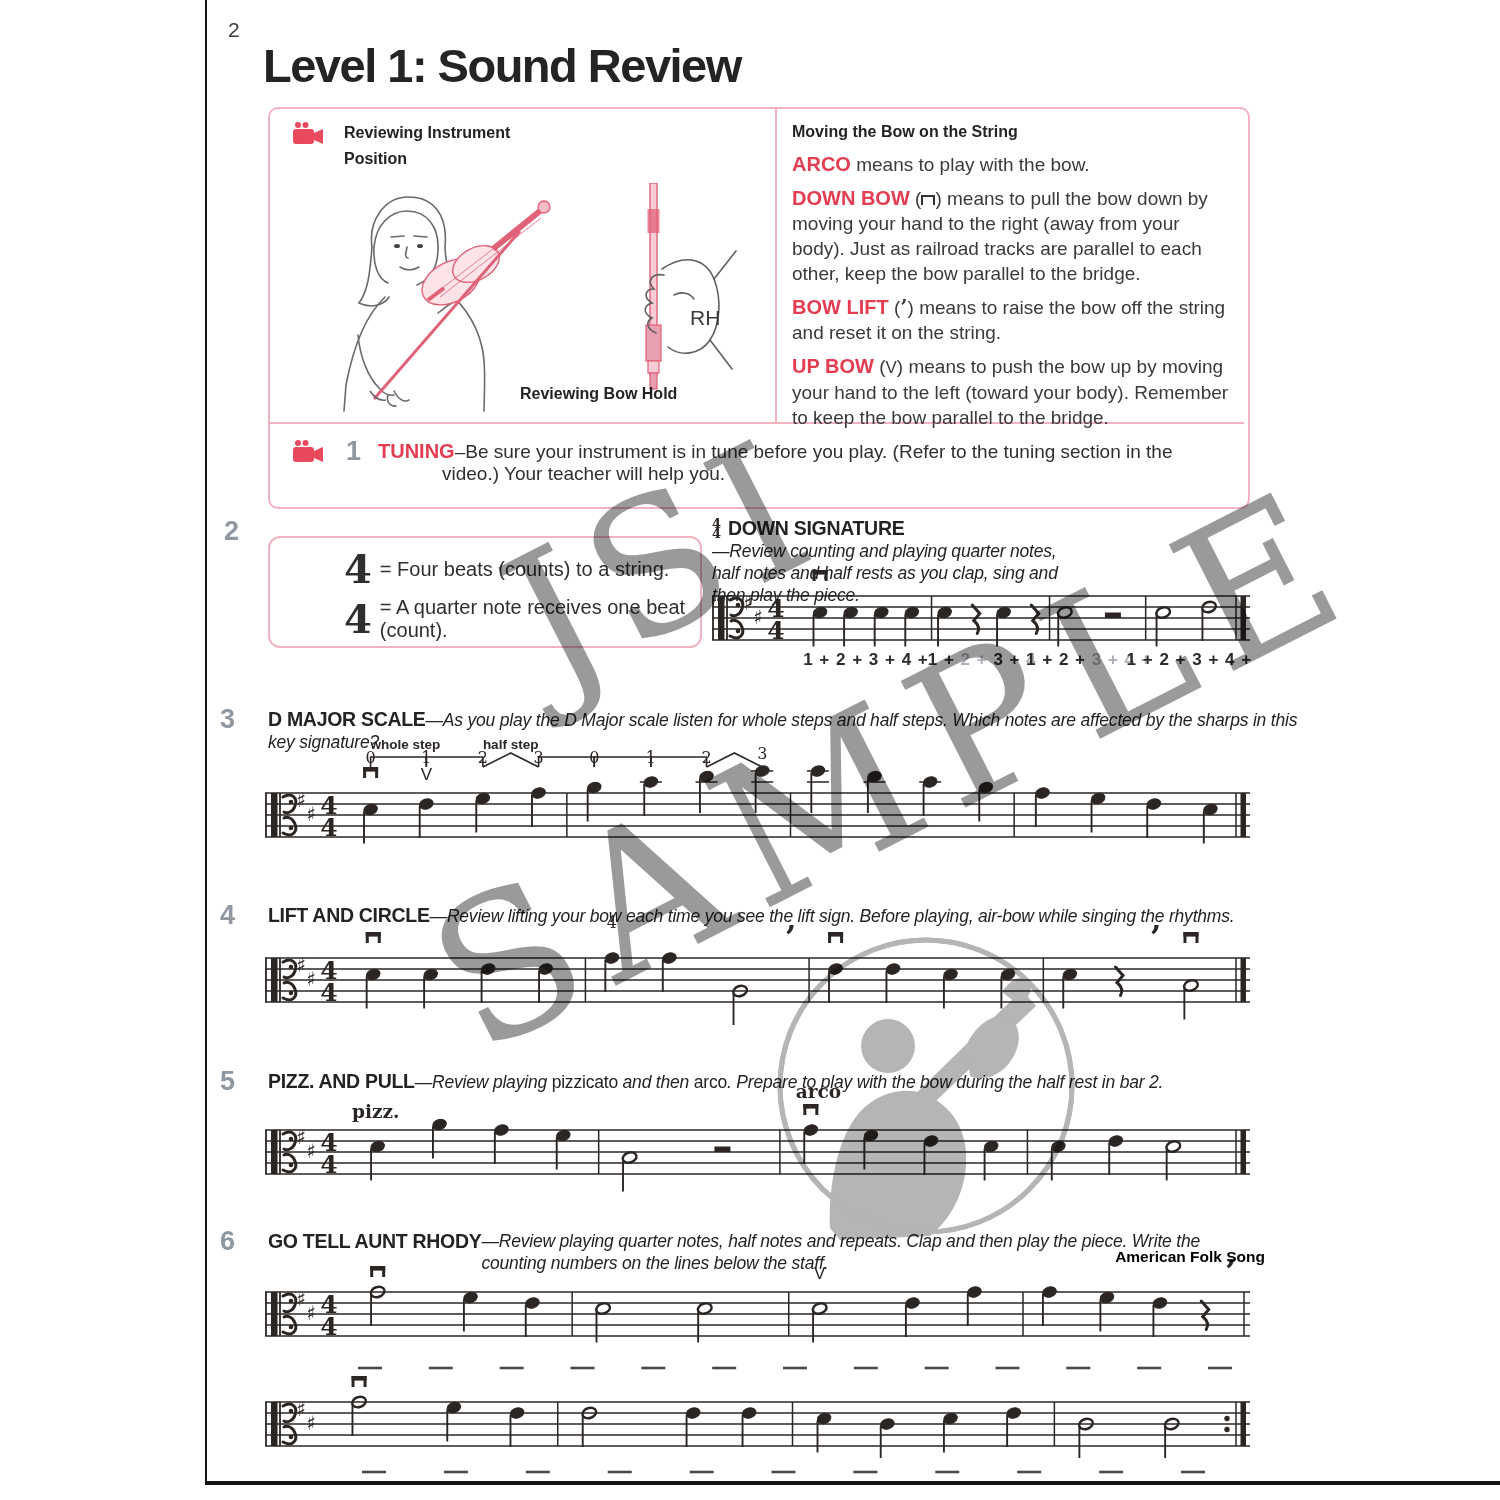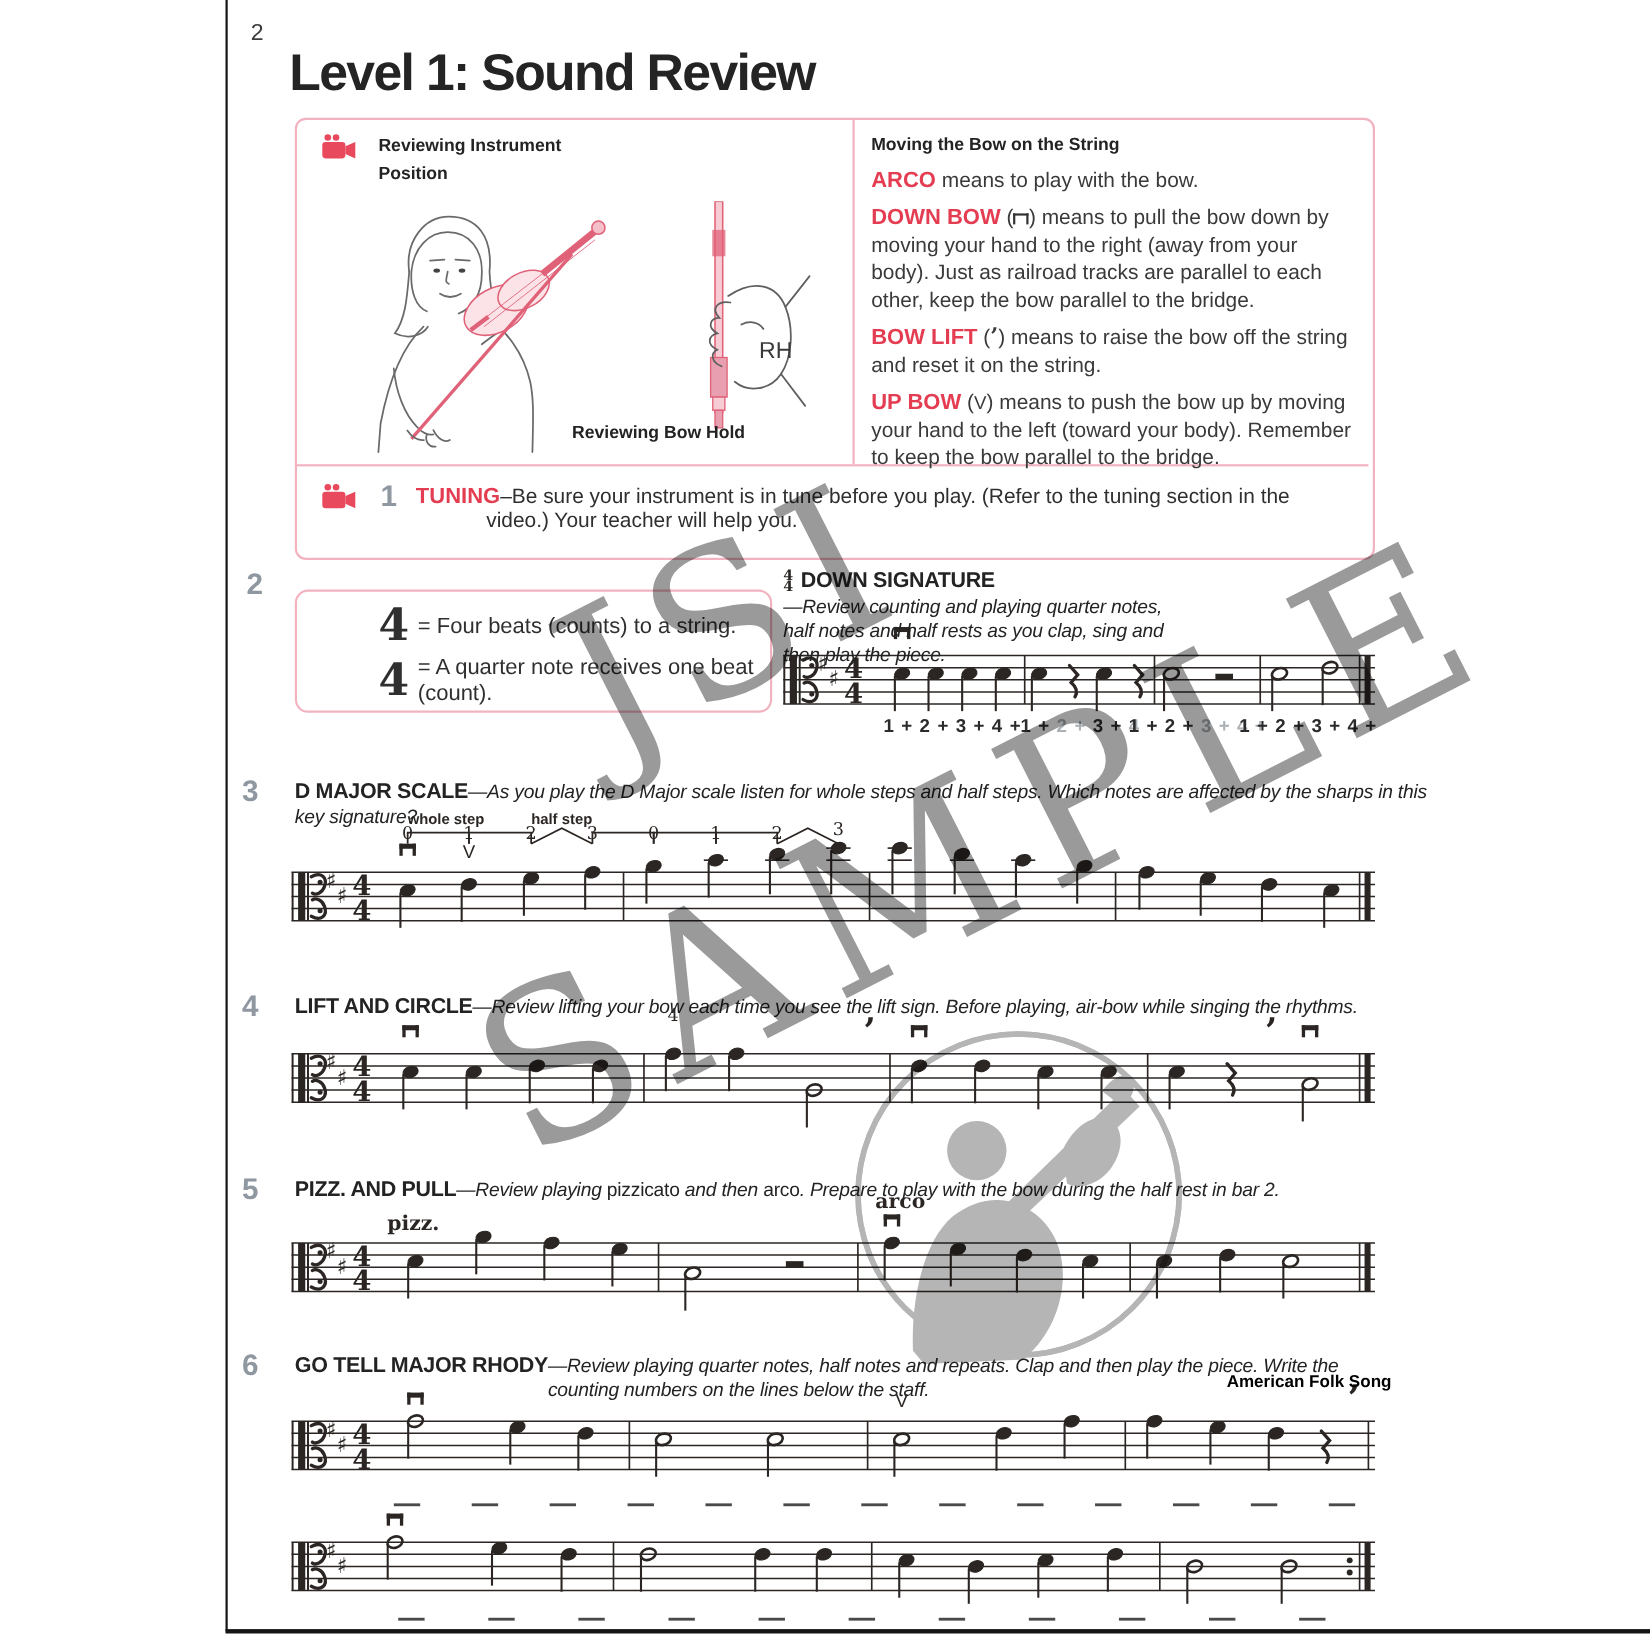--- a/index.html
+++ b/index.html
@@ -535,21 +535,21 @@
   <span class="extitle">LIFT AND CIRCLE</span><span class="exdesc">—Review lifting your bow each time you see the lift sign.  Before playing, air-bow while singing the rhythms.</span>
 </div>
 
 <div class="abs exnum content" style="left:220px;top:1066px">5</div>
 <div class="abs content" style="left:268px;top:1070px;width:1030px">
   <span class="extitle">PIZZ. AND PULL</span><span id="ex5desc" class="exdesc"><span>—Review playing </span><span class="roman">pizzicato</span><span> and then </span><span class="roman">arco</span><span>.  Prepare to play with the bow during the half rest in bar 2.</span></span>
 </div>
 
 <div class="abs exnum content" style="left:220px;top:1226px">6</div>
 <div class="abs content" style="left:268px;top:1230px">
-  <span class="extitle">GO TELL MAJOR RHODY</span><span class="exdesc" style="display:inline-block;vertical-align:top;width:762px">—Review playing quarter notes, half notes and repeats.  Clap and then play the piece. Write the counting numbers on the lines below the staff.</span>
+  <span class="extitle">GO TELL AUNT RHODY</span><span class="exdesc" style="display:inline-block;vertical-align:top;width:762px">—Review playing quarter notes, half notes and repeats.  Clap and then play the piece. Write the counting numbers on the lines below the staff.</span>
 </div>
 <div class="abs credit content" style="left:900px;top:1248px;width:365px">American Folk Song</div>
 
 <svg id="logo" style="left:770px;top:928px" width="312" height="316" viewBox="0 0 312 316">
   <circle cx="156" cy="158" r="146" fill="none" stroke="#b5b5b5" stroke-width="5"></circle>
   <g fill="#b5b5b5">
     <circle cx="118" cy="118" r="27"></circle>
     <path d="M95,218 L248,58 L268,76 L112,232 Z" transform="rotate(3 180 140)" opacity="0.0"></path>
     <path d="M96,214 L252,62 L266,78 L108,228 Z"></path>
     <path d="M60,300 C58,252 70,200 96,178 C118,160 146,158 166,172 C188,186 198,210 196,238 C194,266 180,292 160,308 L70,312 Z"></path>

